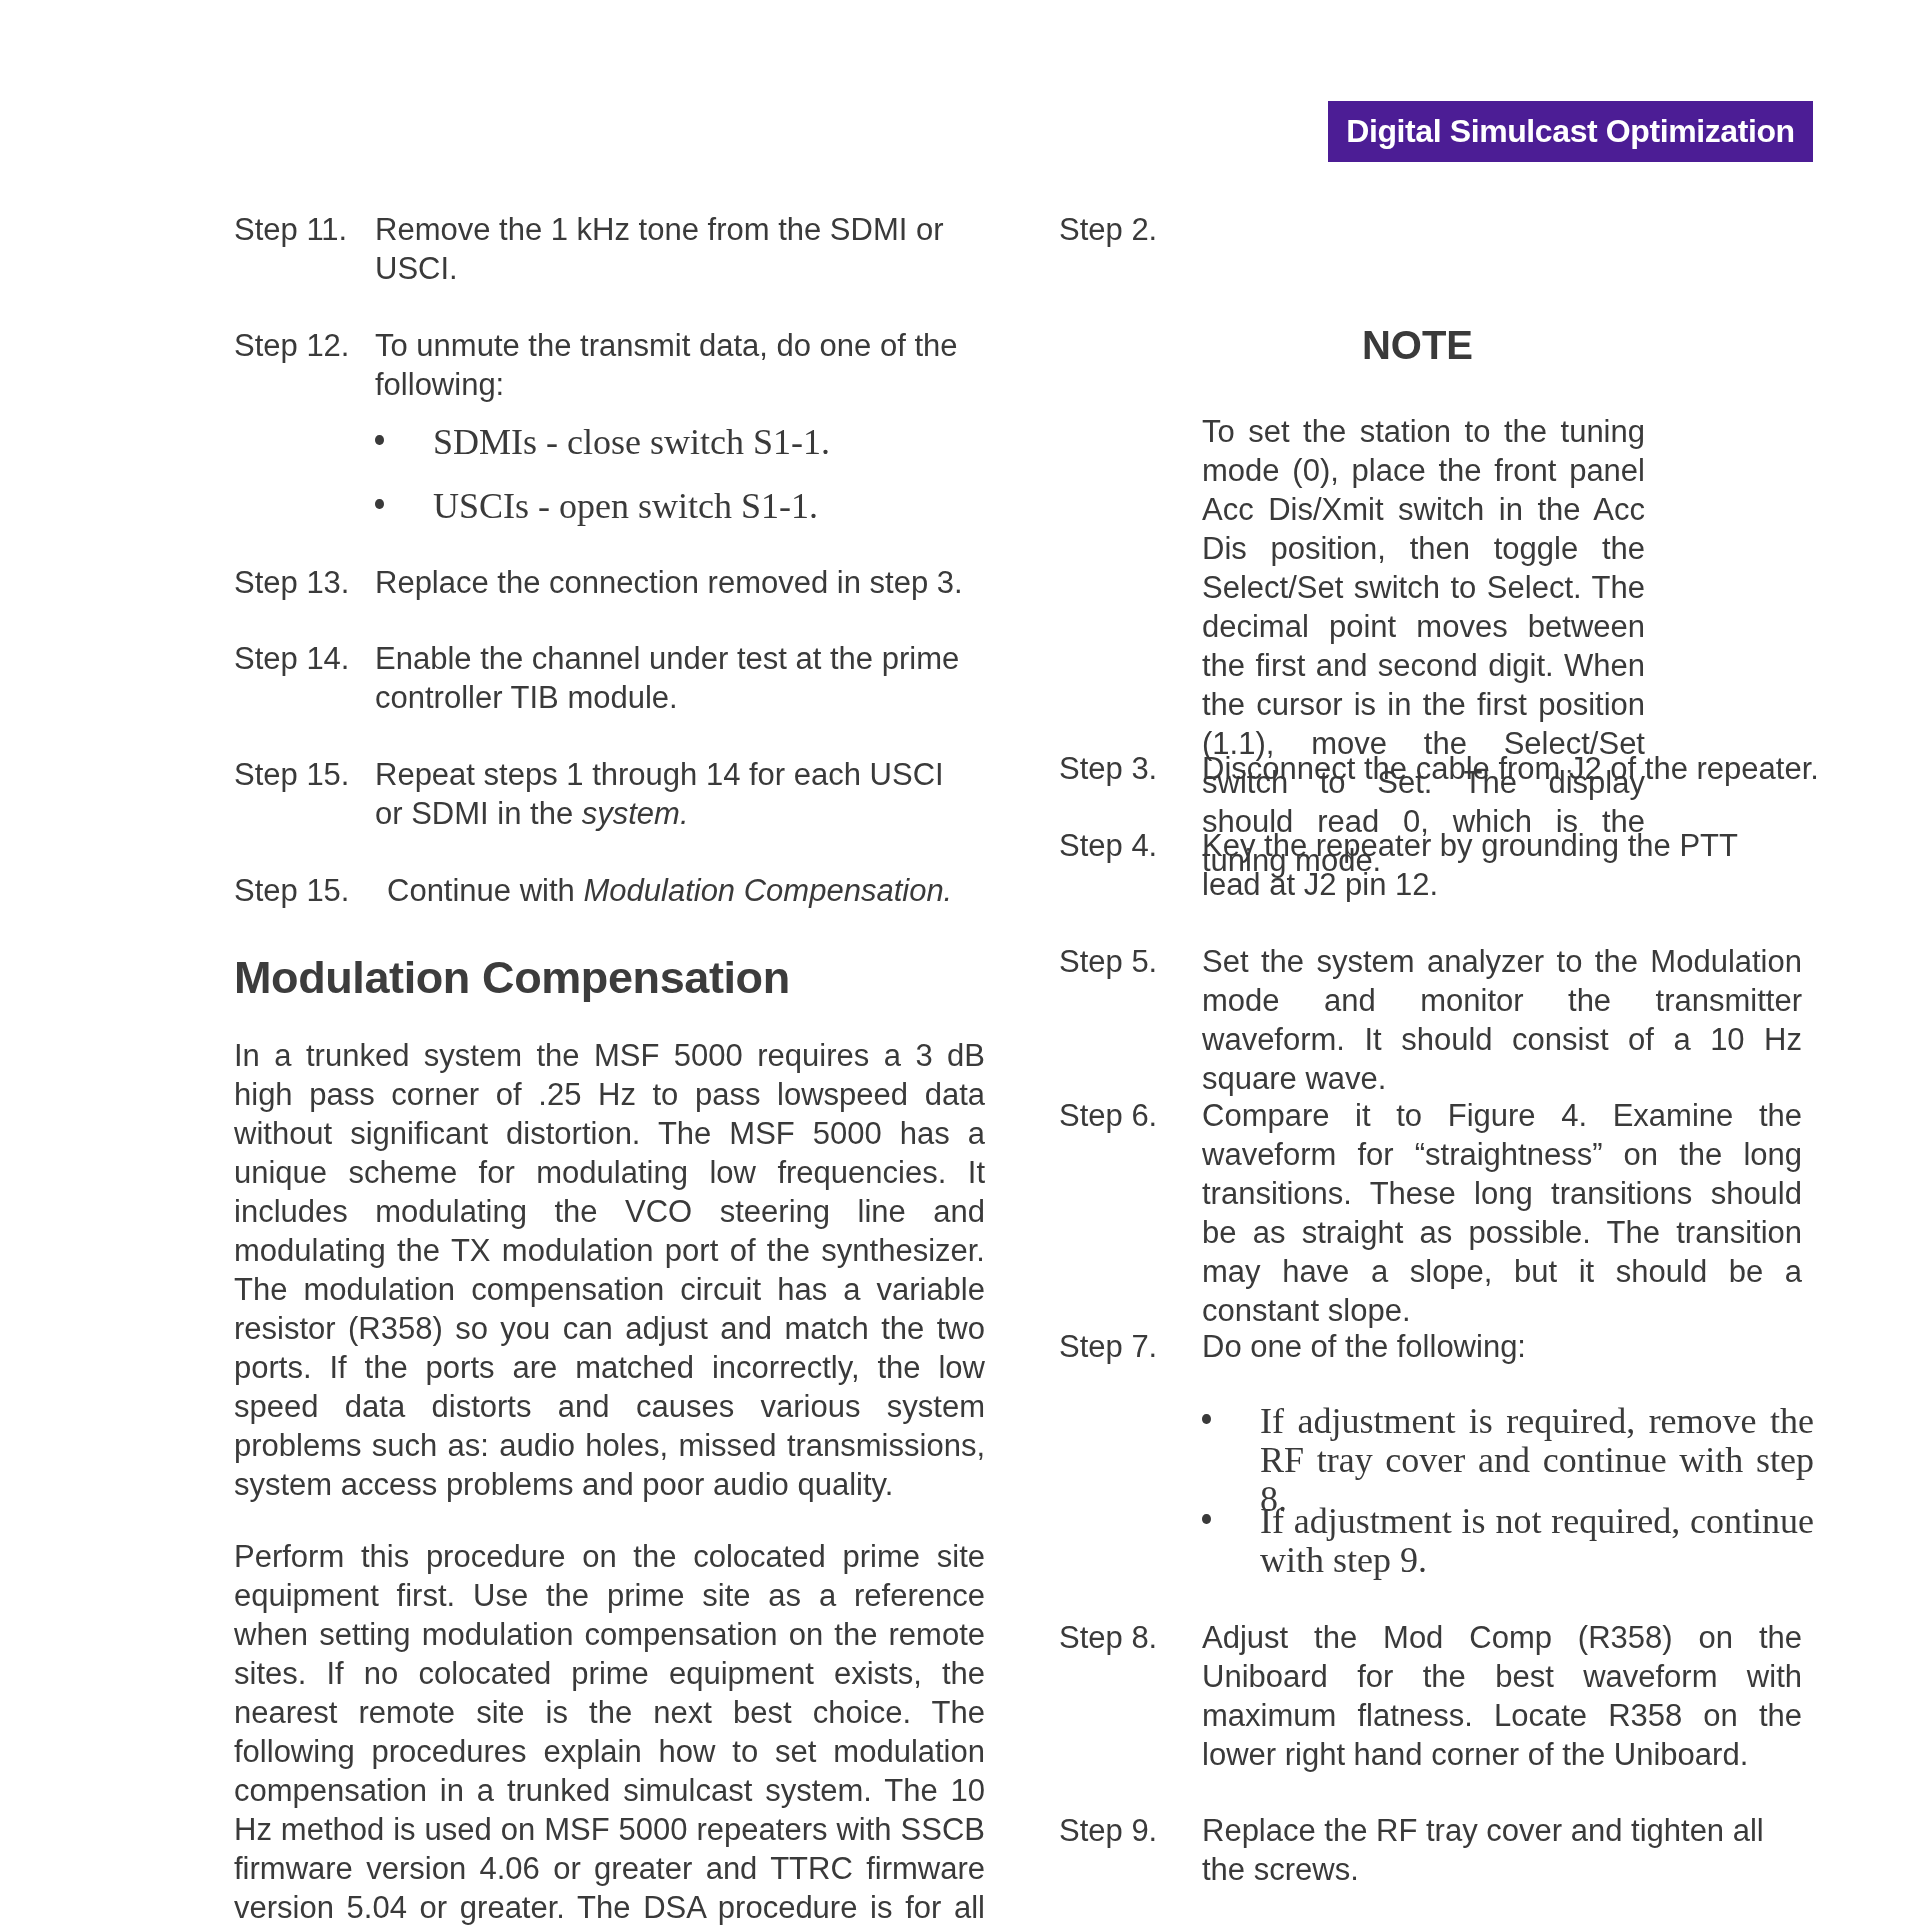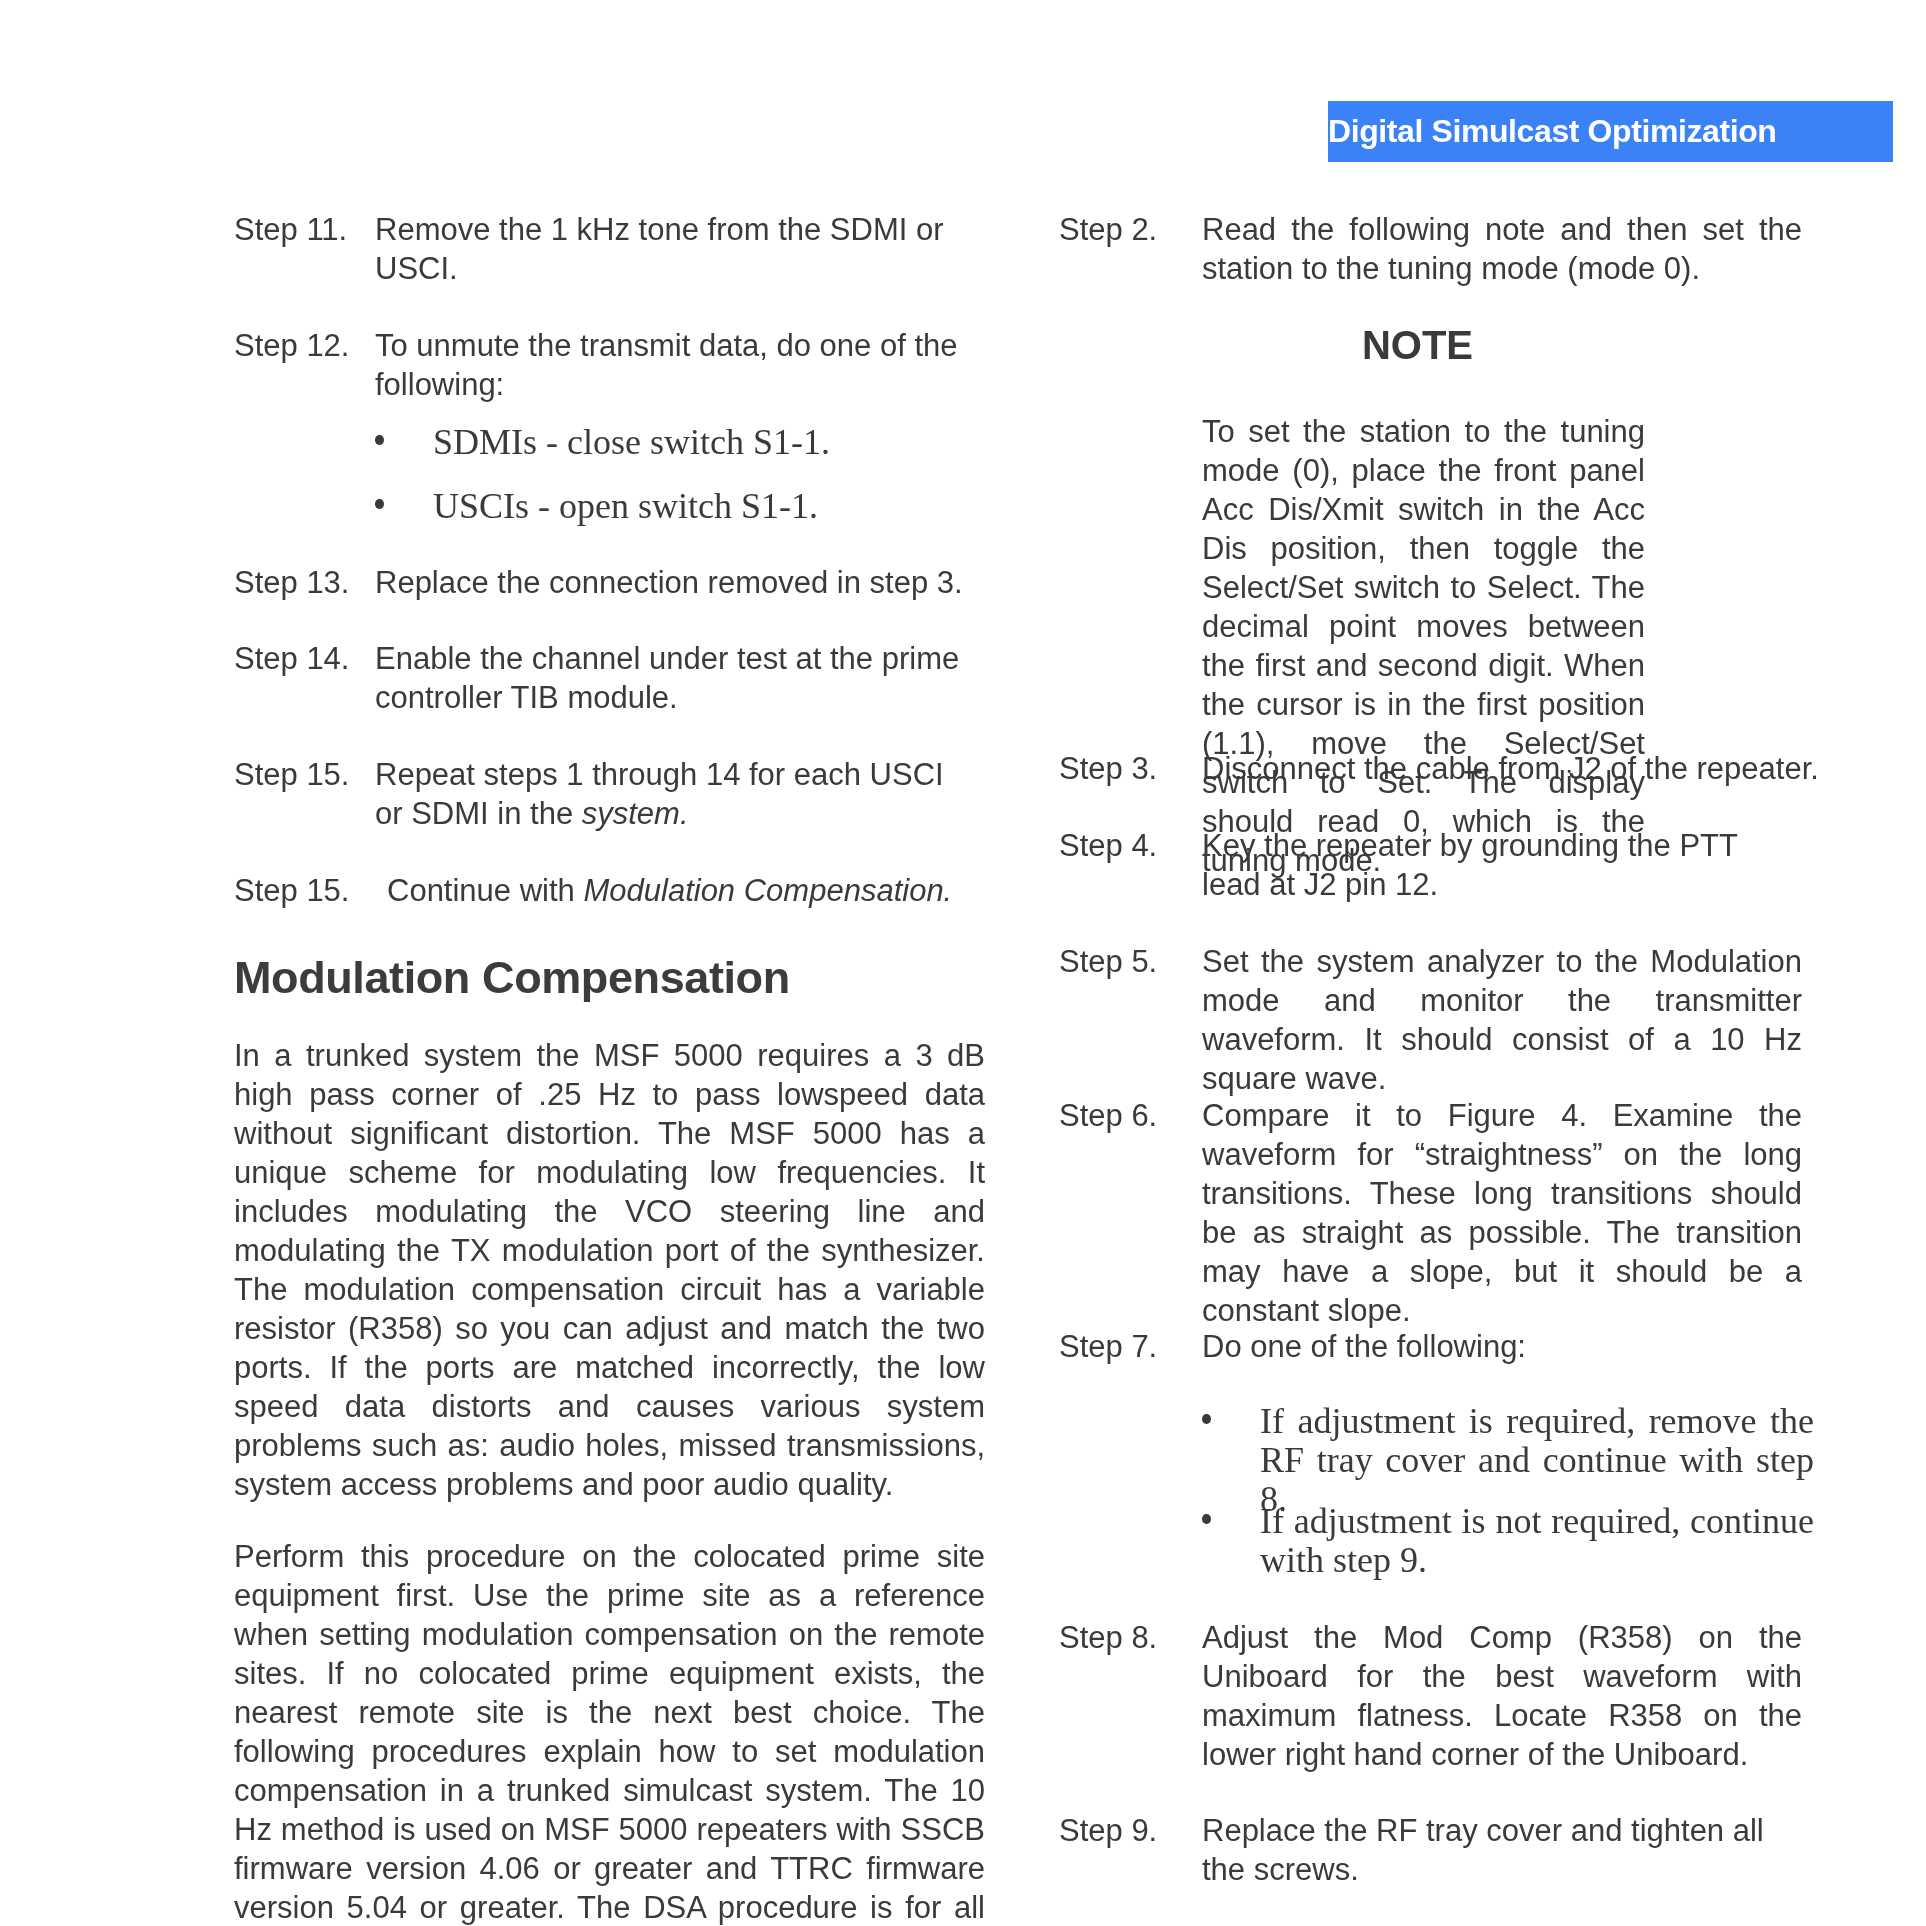--- a/index.html
+++ b/index.html
@@ -12,28 +12,28 @@
     height: 2555px;
     position: relative;
     overflow: hidden;
     font-family: "Liberation Sans", "DejaVu Sans", sans-serif;
     color: #3a3a3a;
   }
   .header-bar {
     position: absolute;
     left: 1328px;
     top: 101px;
-    width: 565px;
+    width: 485px;
     height: 61px;
-    background: #3b82f6;
+    background: #4c1d95;
     color: #ffffff;
     font-weight: bold;
     font-size: 32px;
     line-height: 61px;
-    text-align: left;
+    text-align: center;
     letter-spacing: -0.4px;
     box-sizing: border-box;
   }
   .col {
     position: absolute;
     top: 0;
   }
   .col-left { left: 234px; width: 751px; }
   .col-right { left: 1059px; width: 755px; }
   .step {
@@ -172,21 +172,20 @@
   <div class="para" style="top:1036px;">In a trunked system the MSF 5000 requires a 3 dB high pass corner of .25 Hz to pass lowspeed data without significant distortion. The MSF 5000 has a unique scheme for modulating low frequencies. It includes modulating the VCO steering line and modulating the TX modulation port of the synthesizer. The modulation compensation circuit has a variable resistor (R358) so you can adjust and match the two ports. If the ports are matched incorrectly, the low speed data distorts and causes various system problems such as:  audio holes, missed transmissions, system access problems and poor audio quality.</div>
 
   <div class="para" style="top:1537px;">Perform this procedure on the colocated prime site equipment first. Use the prime site as a reference when setting modulation compensation on the remote sites. If no colocated prime equipment exists, the nearest remote site is the next best choice. The following procedures explain how to set modulation compensation in a trunked simulcast system. The 10 Hz method is used on MSF 5000 repeaters with SSCB firmware version 4.06 or greater and TTRC firmware version 5.04 or greater. The DSA procedure is for all other versions.</div>
 
 </div>
 
 <div class="col col-right">
 
   <div class="step" style="top:210px; height:77px;">
     <span class="step-label">Step 2.</span>
-    <span class="step-text justify">Read the following note and then set the station to the tuning mode (mode 0).</span>
   </div>
 
   <div class="note-title" style="top:326px;">NOTE</div>
   <div class="note-body" style="top:364px;">To set the station to the tuning mode (0), place the front panel Acc Dis/Xmit switch in the Acc Dis position, then toggle the Select/Set switch to Select. The decimal point moves between the first and second digit. When the cursor is in the first position (1.1), move the Select/Set switch to Set. The display should read 0, which is the tuning mode.</div>
 
   <div class="step" style="top:749px; height:39px;">
     <span class="step-label">Step 3.</span>
     <span class="step-text" style="white-space:nowrap;">Disconnect the cable from J2 of the repeater.</span>
   </div>
 

